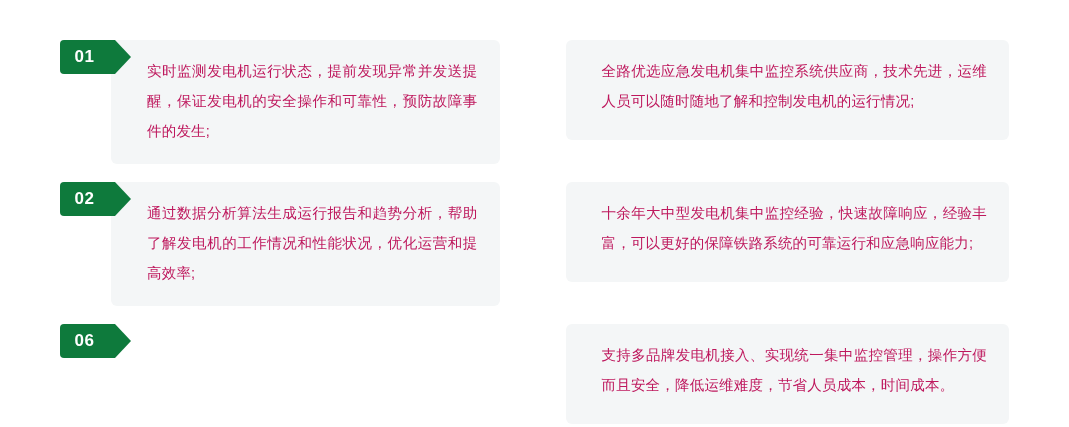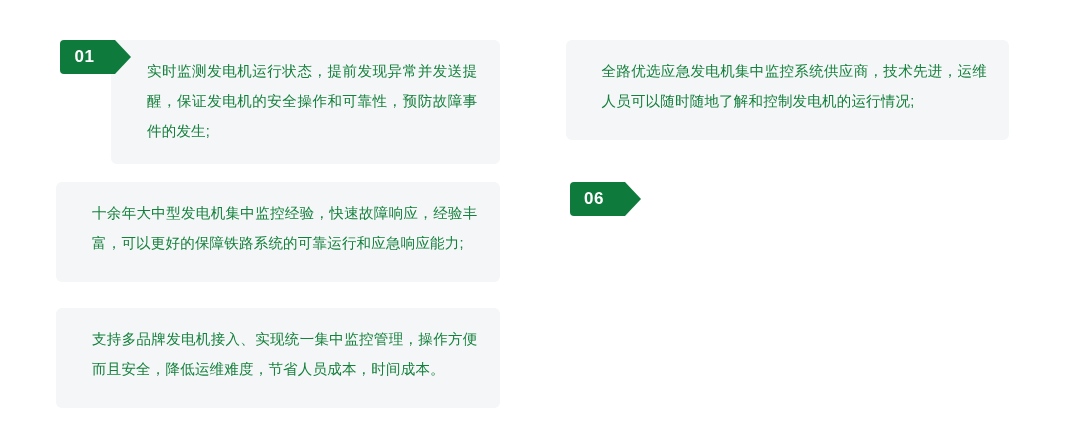--- a/index.html
+++ b/index.html
@@ -66,21 +66,21 @@
     flex: 1 1 auto;
     position: relative;
     margin-left: -4px;
     background: #f4f6f7;
     border-radius: 6px;
     box-sizing: border-box;
     padding: 16px 22px 18px 36px;
     min-height: 100px;
   }
   .text {
-    color: #15803d;
+    color: #be185d;
     font-size: 14.5px;
     line-height: 30px;
     letter-spacing: 0.2px;
     text-align: justify;
   }
   .col-right .panel {
     padding-left: 36px;
   }
 </style>
 </head>
@@ -95,20 +95,26 @@
         <div class="text">实时监测发电机运行状态，提前发现异常并发送提醒，保证发电机的安全操作和可靠性，预防故障事件的发生;</div>
       </div>
     </div>
 
     <div class="item col-right">
       <div class="panel">
         <div class="text">全路优选应急发电机集中监控系统供应商，技术先进，运维人员可以随时随地了解和控制发电机的运行情况;</div>
       </div>
     </div>
 
+    <div class="item col-left">
+      <div class="badge">02</div>
+      <div class="panel">
+        <div class="text">通过数据分析算法生成运行报告和趋势分析，帮助了解发电机的工作情况和性能状况，优化运营和提高效率;</div>
+      </div>
+    </div>
 
     <div class="item col-right">
       <div class="panel">
         <div class="text">十余年大中型发电机集中监控经验，快速故障响应，经验丰富，可以更好的保障铁路系统的可靠运行和应急响应能力;</div>
       </div>
     </div>
 
     <div class="item col-left">
       <div class="badge">06</div>
     </div>

